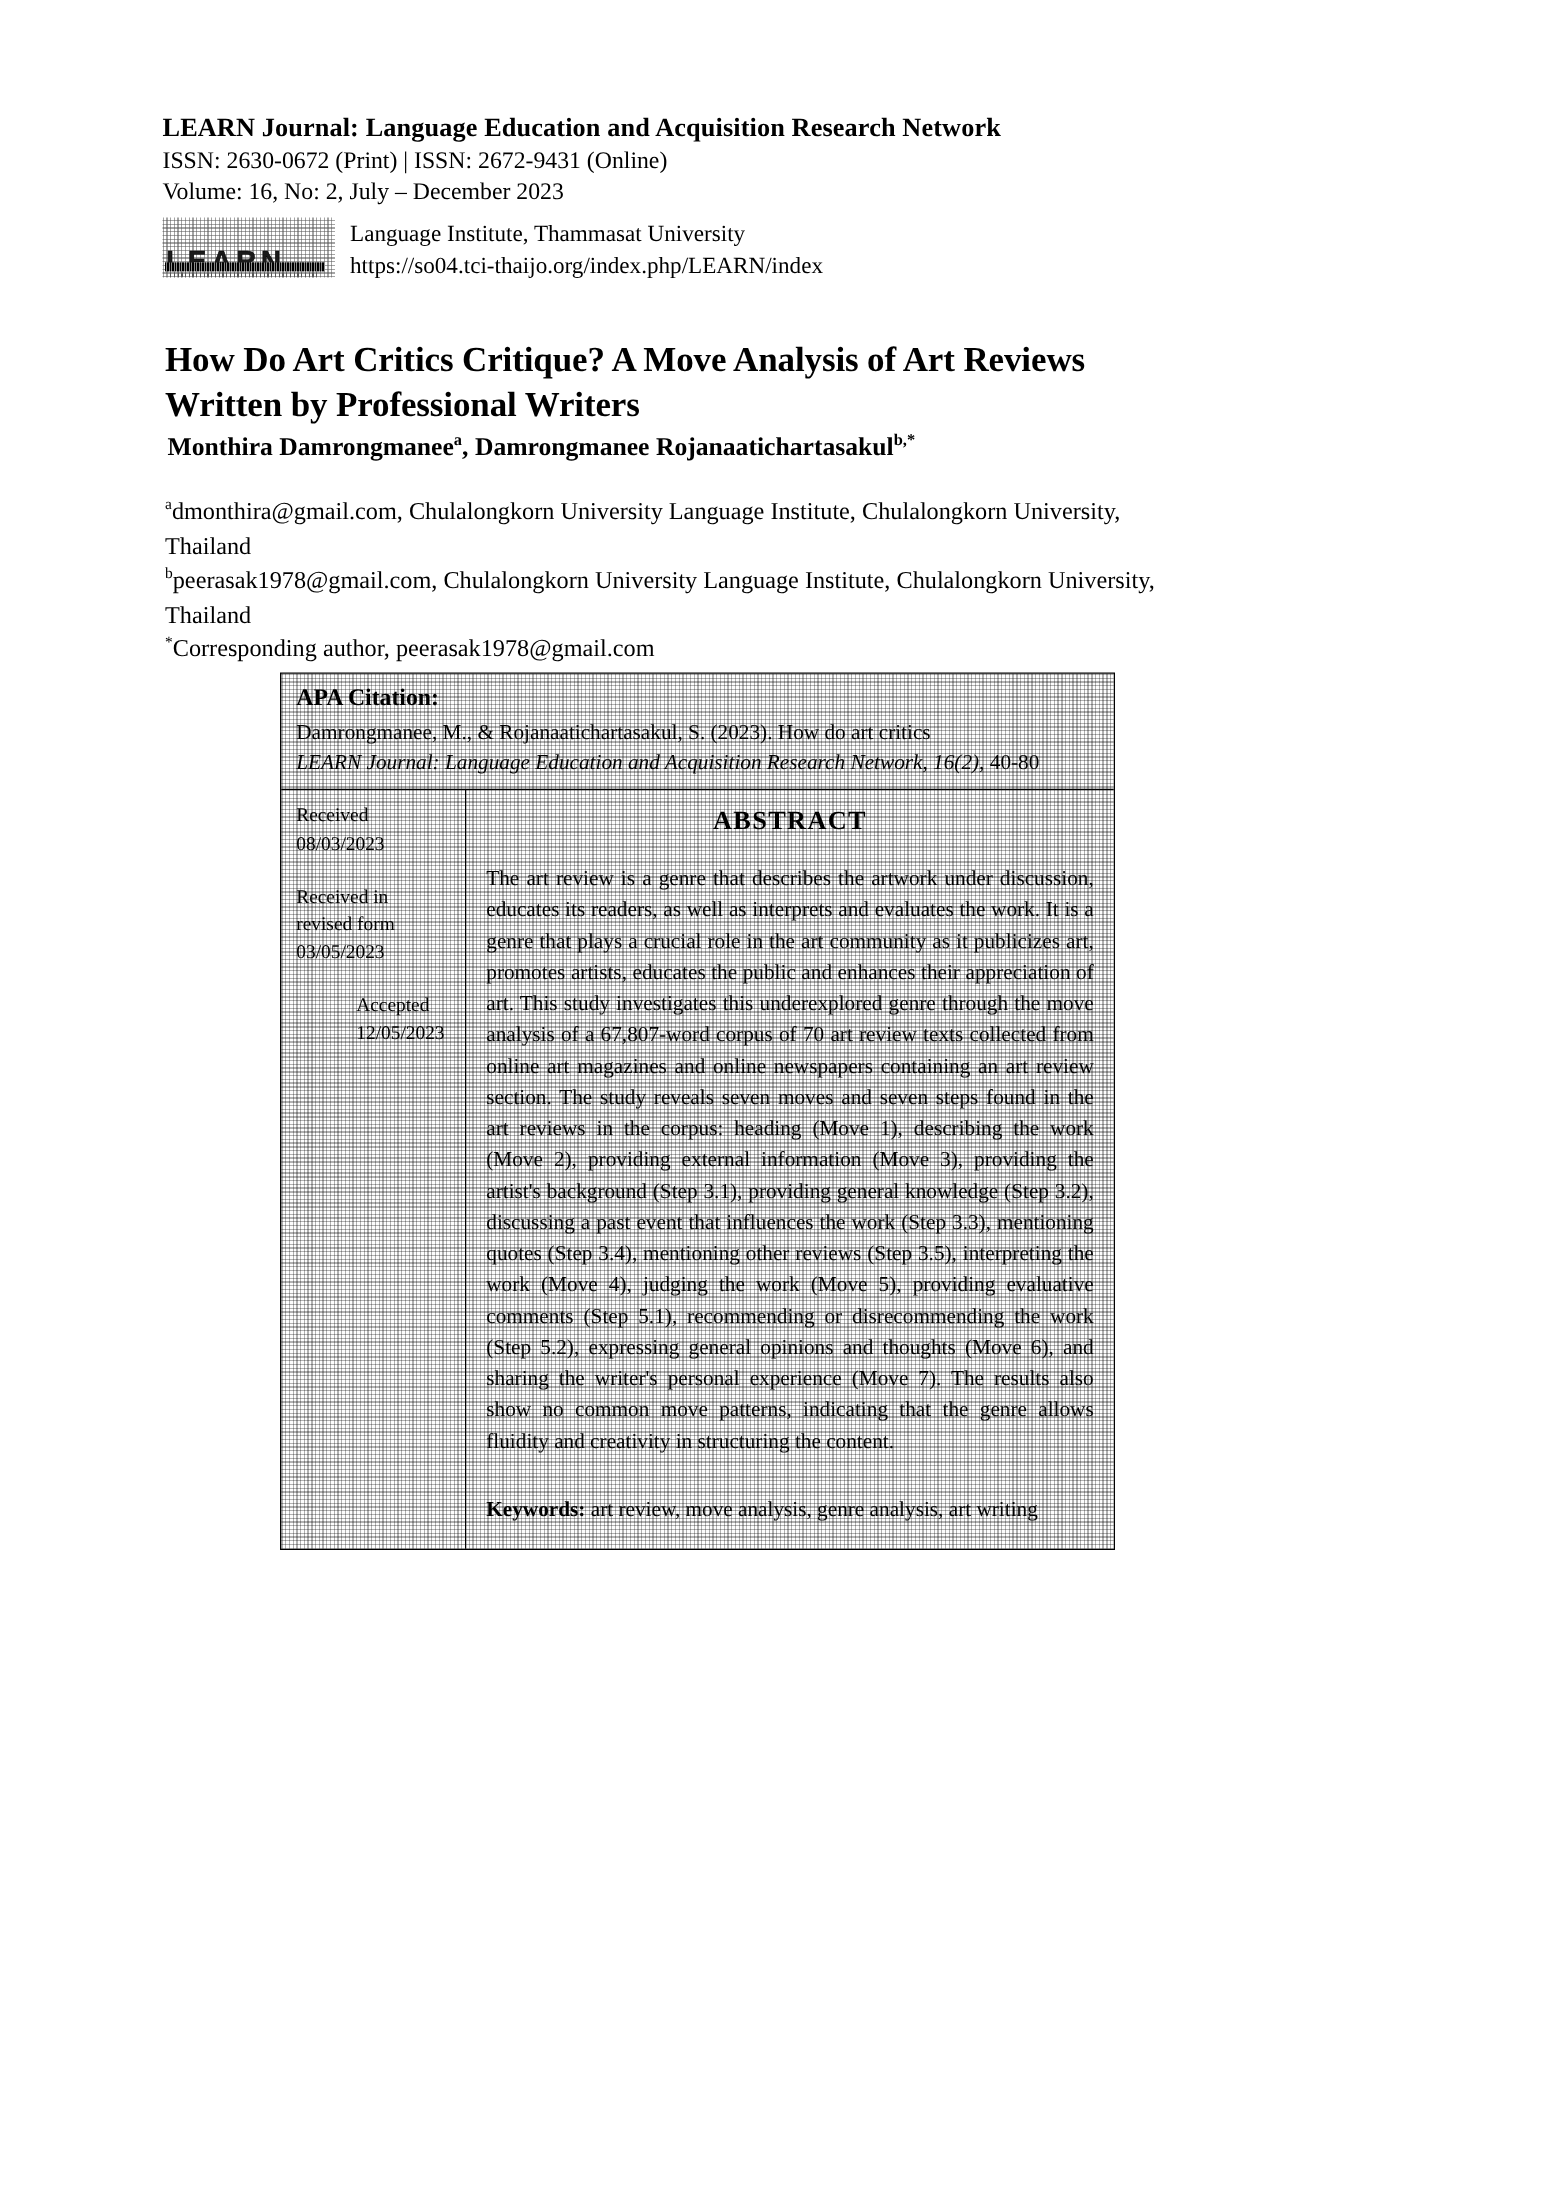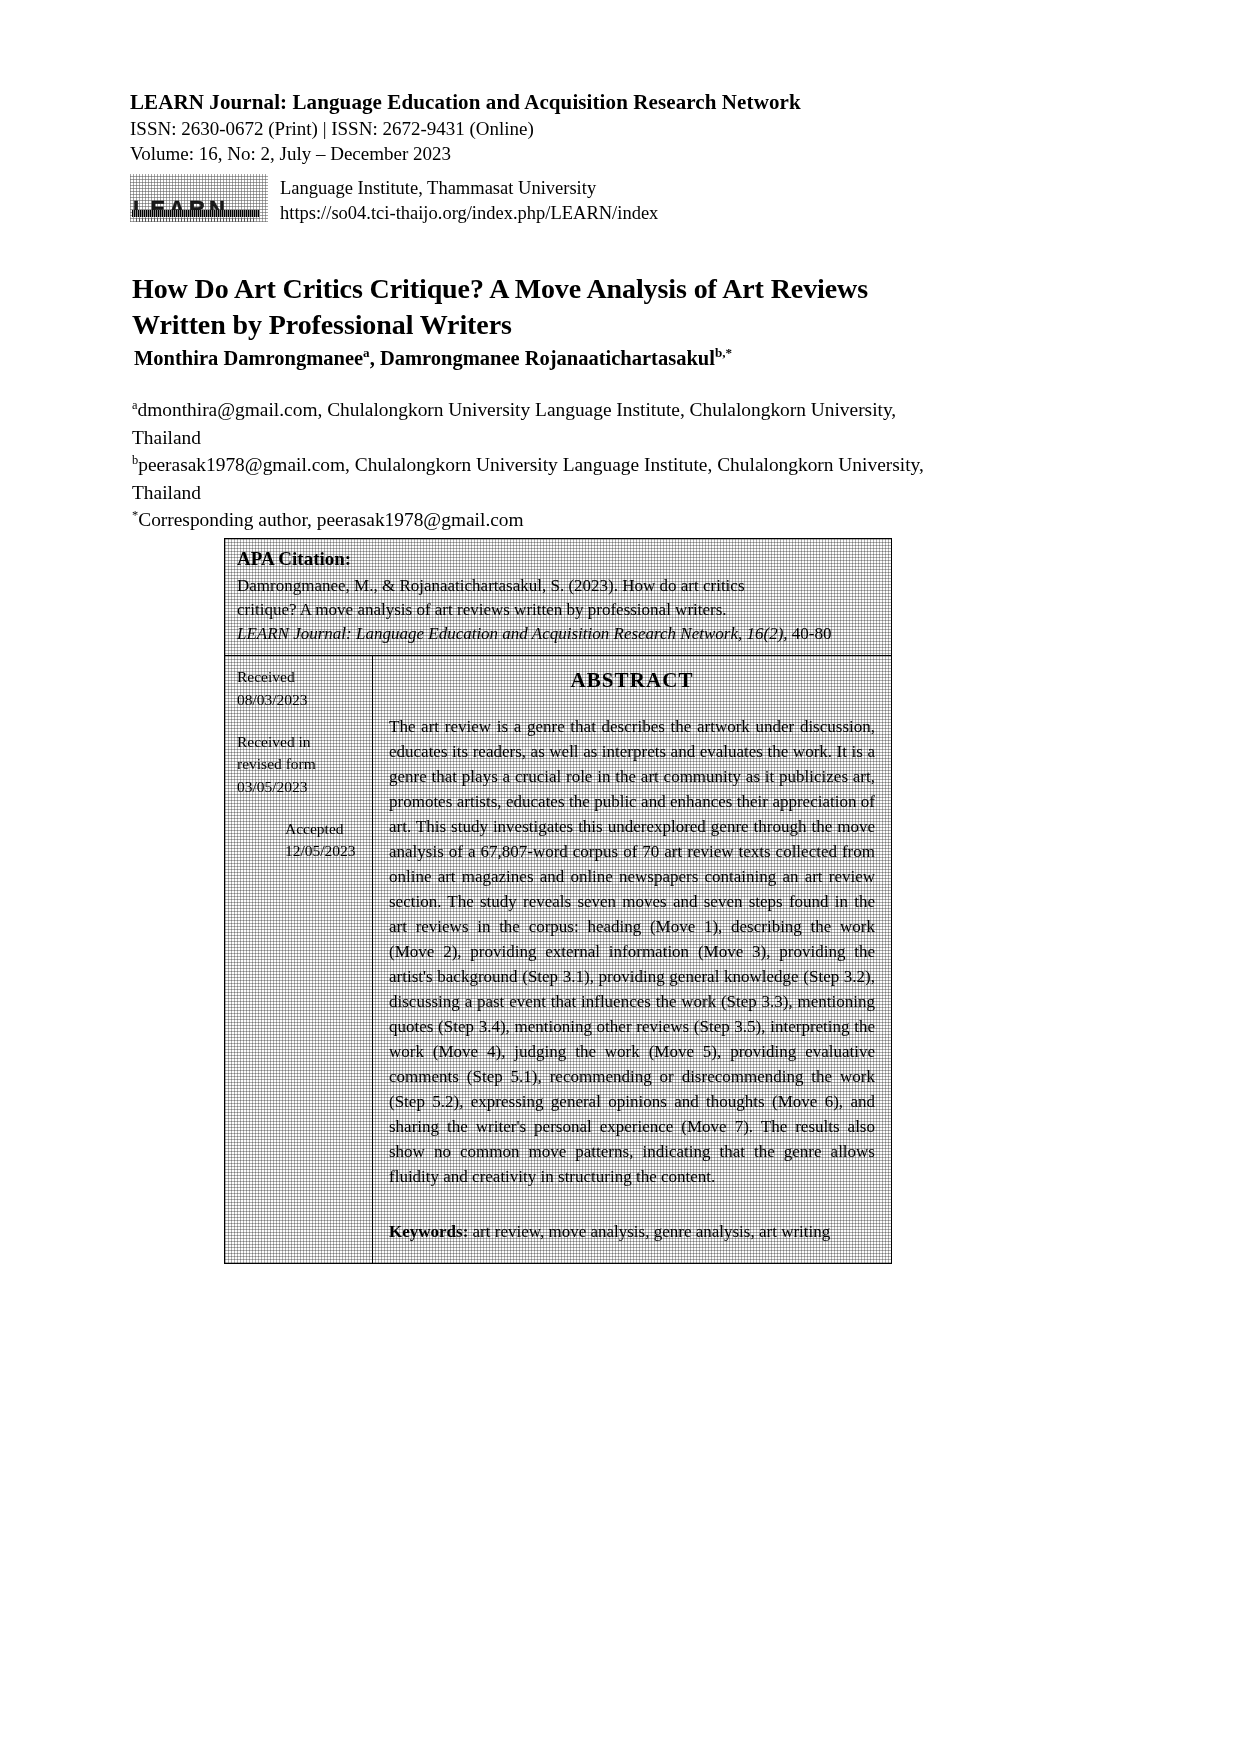--- a/index.html
+++ b/index.html
@@ -237,21 +237,20 @@
     <span class="aff-line"><sup>a</sup><span>dmonthira@gmail.com, Chulalongkorn University Language Institute, Chulalongkorn University, Thailand</span></span>
     <span class="aff-line"><sup>b</sup><span>peerasak1978@gmail.com, Chulalongkorn University Language Institute, Chulalongkorn University, Thailand</span></span>
     <span class="aff-line"><sup>*</sup><span>Corresponding author, peerasak1978@gmail.com</span></span>
   </div>
 
   <div class="abs-table">
 
     <div class="apa-cell">
       <span class="apa-label">APA Citation:</span>
       <span class="apa-line">Damrongmanee, M., &amp; Rojanaatichartasakul, S. (2023). How do art critics</span>
-      <span class="apa-line">critique? A move analysis of art reviews written by professional writers.</span>
       <span class="apa-line"><span class="apa-italic">LEARN Journal: Language Education and Acquisition Research Network, 16(2),</span><span> 40-80</span></span>
     </div>
 
     <div class="body-row">
 
       <div class="dates-cell">
         <div class="date-block">
           <span class="date-line">Received</span>
           <span class="date-line">08/03/2023</span>
         </div>

